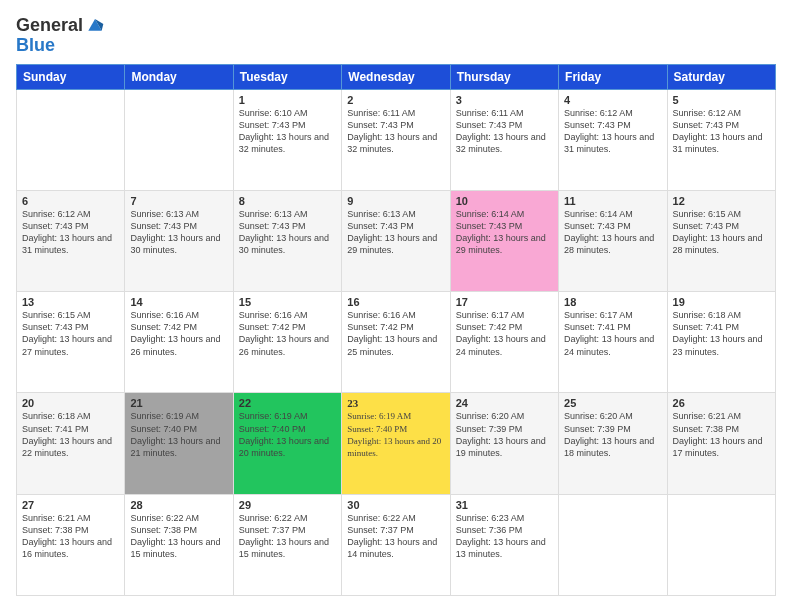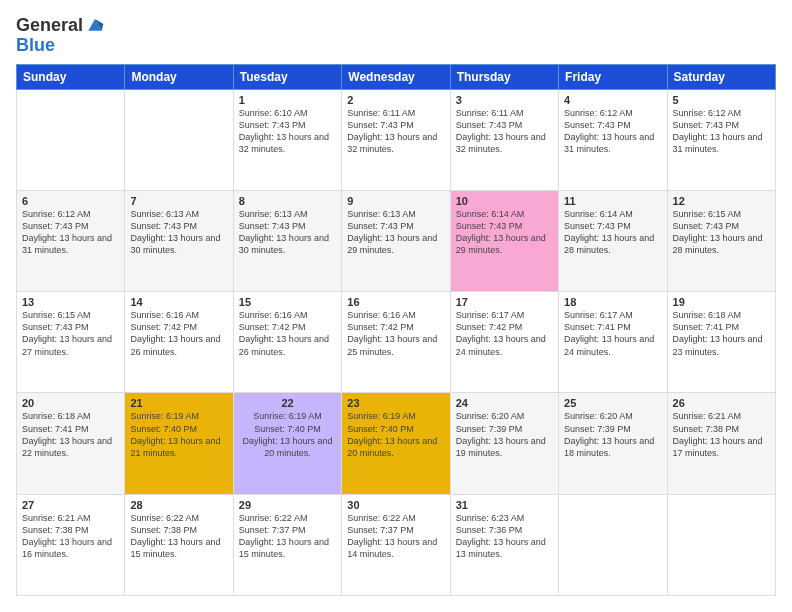--- a/index.html
+++ b/index.html
@@ -213,29 +213,29 @@
           <td>
             <span class="day-number">19</span>
             <div class="day-info">Sunrise: 6:18 AM<br>Sunset: 7:41 PM<br>Daylight: 13 hours and 23 minutes.</div>
           </td>
         </tr>
         <tr>
           <td style="background: rgb(245, 245, 245);">
             <span class="day-number">20</span>
             <div class="day-info">Sunrise: 6:18 AM<br>Sunset: 7:41 PM<br>Daylight: 13 hours and 22 minutes.</div>
           </td>
-          <td style="background: #eab308;">
+          <td style="background: #a3a3a3;">
             <span class="day-number">21</span>
             <div class="day-info">Sunrise: 6:19 AM<br>Sunset: 7:40 PM<br>Daylight: 13 hours and 21 minutes.</div>
           </td>
-          <td style="background: #c4b5fd; text-align: center;">
+          <td style="background: #22c55e;">
             <span class="day-number">22</span>
             <div class="day-info">Sunrise: 6:19 AM<br>Sunset: 7:40 PM<br>Daylight: 13 hours and 20 minutes.</div>
           </td>
-          <td style="background: #eab308;">
+          <td style="background: #fde047; font-family: Liberation Serif, serif;">
             <span class="day-number">23</span>
             <div class="day-info">Sunrise: 6:19 AM<br>Sunset: 7:40 PM<br>Daylight: 13 hours and 20 minutes.</div>
           </td>
           <td style="background: rgb(245, 245, 245);">
             <span class="day-number">24</span>
             <div class="day-info">Sunrise: 6:20 AM<br>Sunset: 7:39 PM<br>Daylight: 13 hours and 19 minutes.</div>
           </td>
           <td style="background: rgb(245, 245, 245);">
             <span class="day-number">25</span>
             <div class="day-info">Sunrise: 6:20 AM<br>Sunset: 7:39 PM<br>Daylight: 13 hours and 18 minutes.</div>

